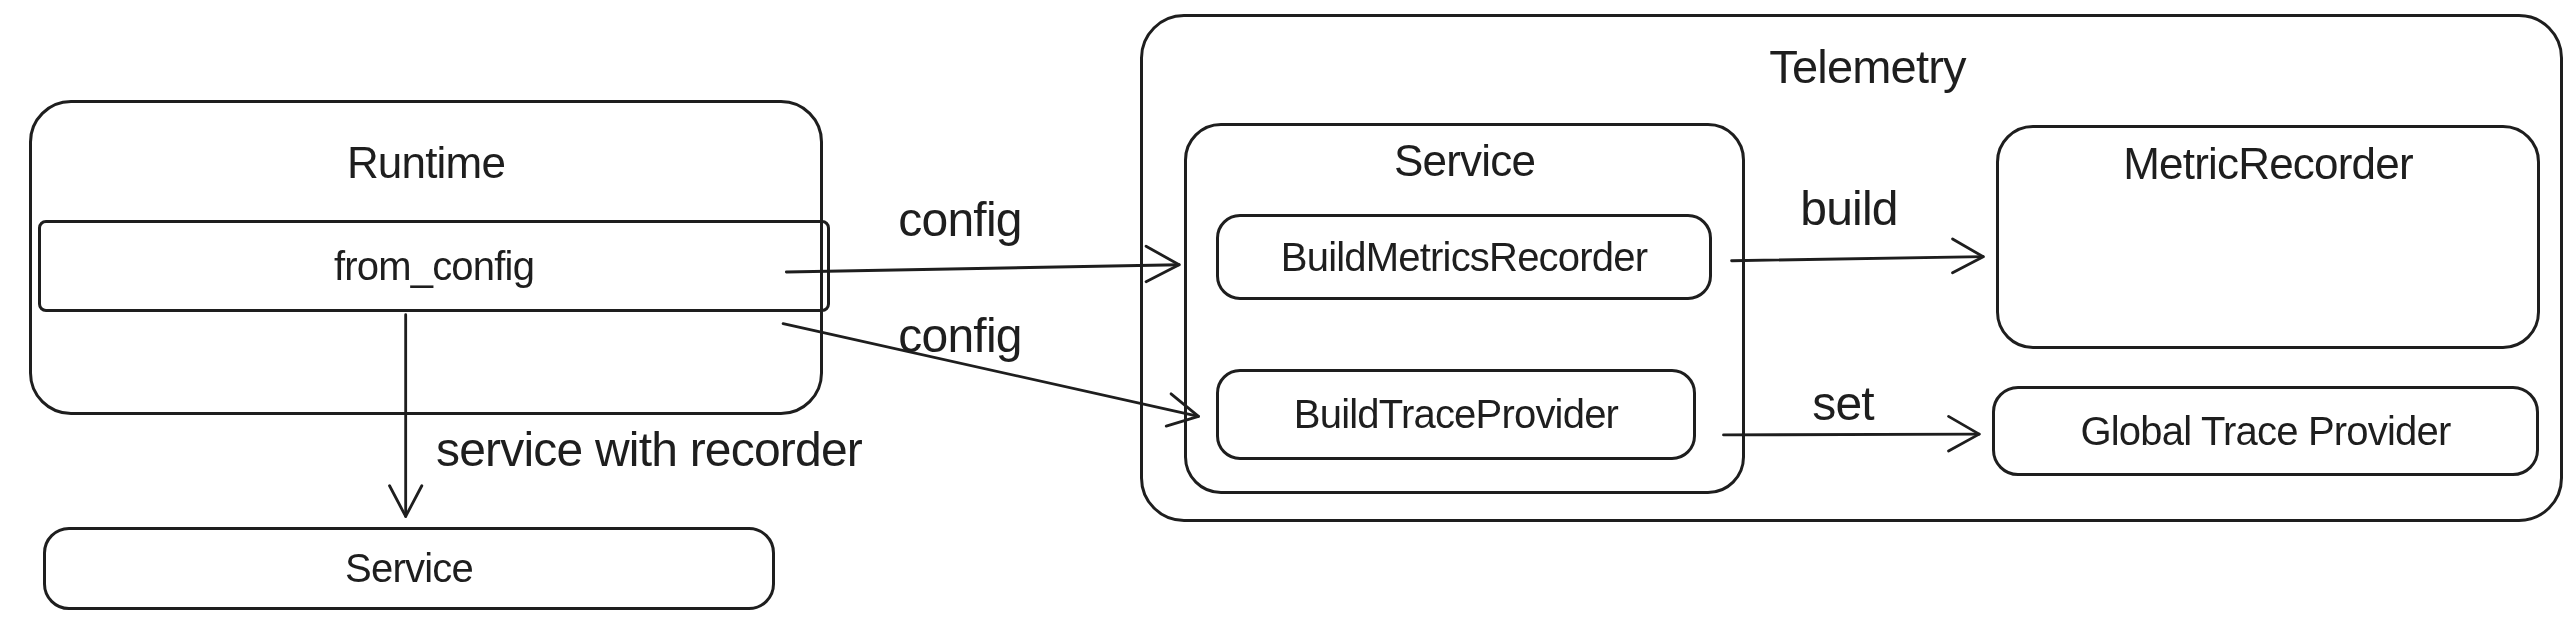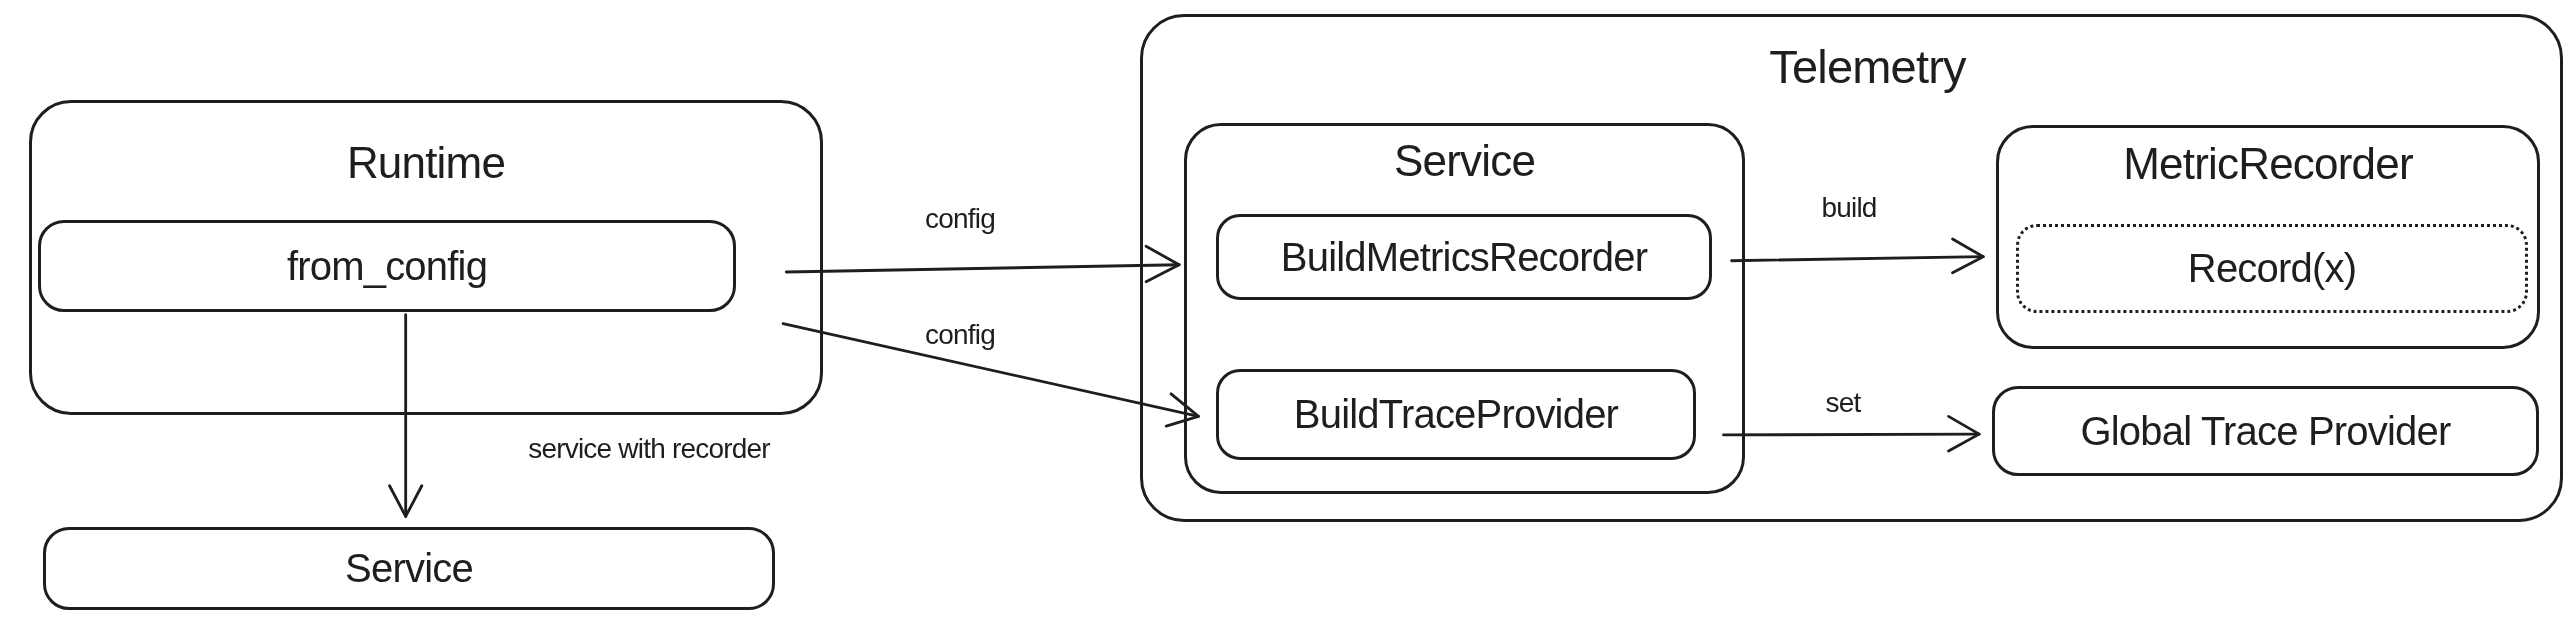--- a/index.html
+++ b/index.html
@@ -39,21 +39,21 @@
     letter-spacing: -0.8px;
     white-space: nowrap;
   }
   .dotted {
     border-style: dotted;
     border-width: 3.2px;
   }
   .edge-label {
     position: absolute;
     transform: translate(-50%, -50%);
-    font-size: 28px;
+    font-size: 48px;
     letter-spacing: -0.8px;
     white-space: nowrap;
   }
   svg.arrows {
     position: absolute;
     left: 0;
     top: 0;
     width: 2576px;
     height: 636px;
     pointer-events: none;
@@ -68,21 +68,21 @@
 </style>
 </head>
 <body>
 
 <div id="canvas">
 
   <div class="node" style="left:29px; top:68px; width:794px; height:315px; border-radius:42px;margin-top:32px;">
     <div class="container-title" style="top:35px;">Runtime</div>
   </div>
 
-  <div class="node leaf" style="left:38px; top:220px; width:698px; height:92px; border-radius:26px;">
+  <div class="node leaf" style="left:38px; top:220px; width:792px; height:92px; border-radius:8px;">
     <span>from_config</span>
   </div>
 
   <div class="node leaf" style="left:43px; top:527px; width:732px; height:83px; border-radius:26px;">
     <span>Service</span>
   </div>
 
   <div class="node" style="left:1140px; top:13.7px; width:1423px; height:508px; border-radius:44px;">
     <div class="container-title" style="top:22.6px; font-size:47px;padding-left:16px;">Telemetry</div>
   </div>
@@ -96,23 +96,20 @@
   </div>
 
   <div class="node leaf" style="left:1216px; top:369px; width:480px; height:91px; border-radius:24px;">
     <span>BuildTraceProvider</span>
   </div>
 
   <div class="node" style="left:1996px; top:125px; width:544px; height:224px; border-radius:37px;padding-left:48px;">
     <div class="container-title" style="top:11.3px;">MetricRecorder</div>
   </div>
 
-  <div class="node leaf dotted" style="left:2016px; top:224px; width:512px; height:89px; border-radius:21px;">
-    <span>Record(x)</span>
-  </div>
 
   <div class="node leaf" style="left:1992px; top:386px; width:547px; height:90px; border-radius:26px;">
     <span>Global Trace Provider</span>
   </div>
 
   <svg class="arrows" viewBox="0 0 3194 788">
     <g>
       <path d="M 975 337 L 1462 328"></path>
       <path d="M 1421 305 L 1462 328 L 1421 349"></path>
     </g>

